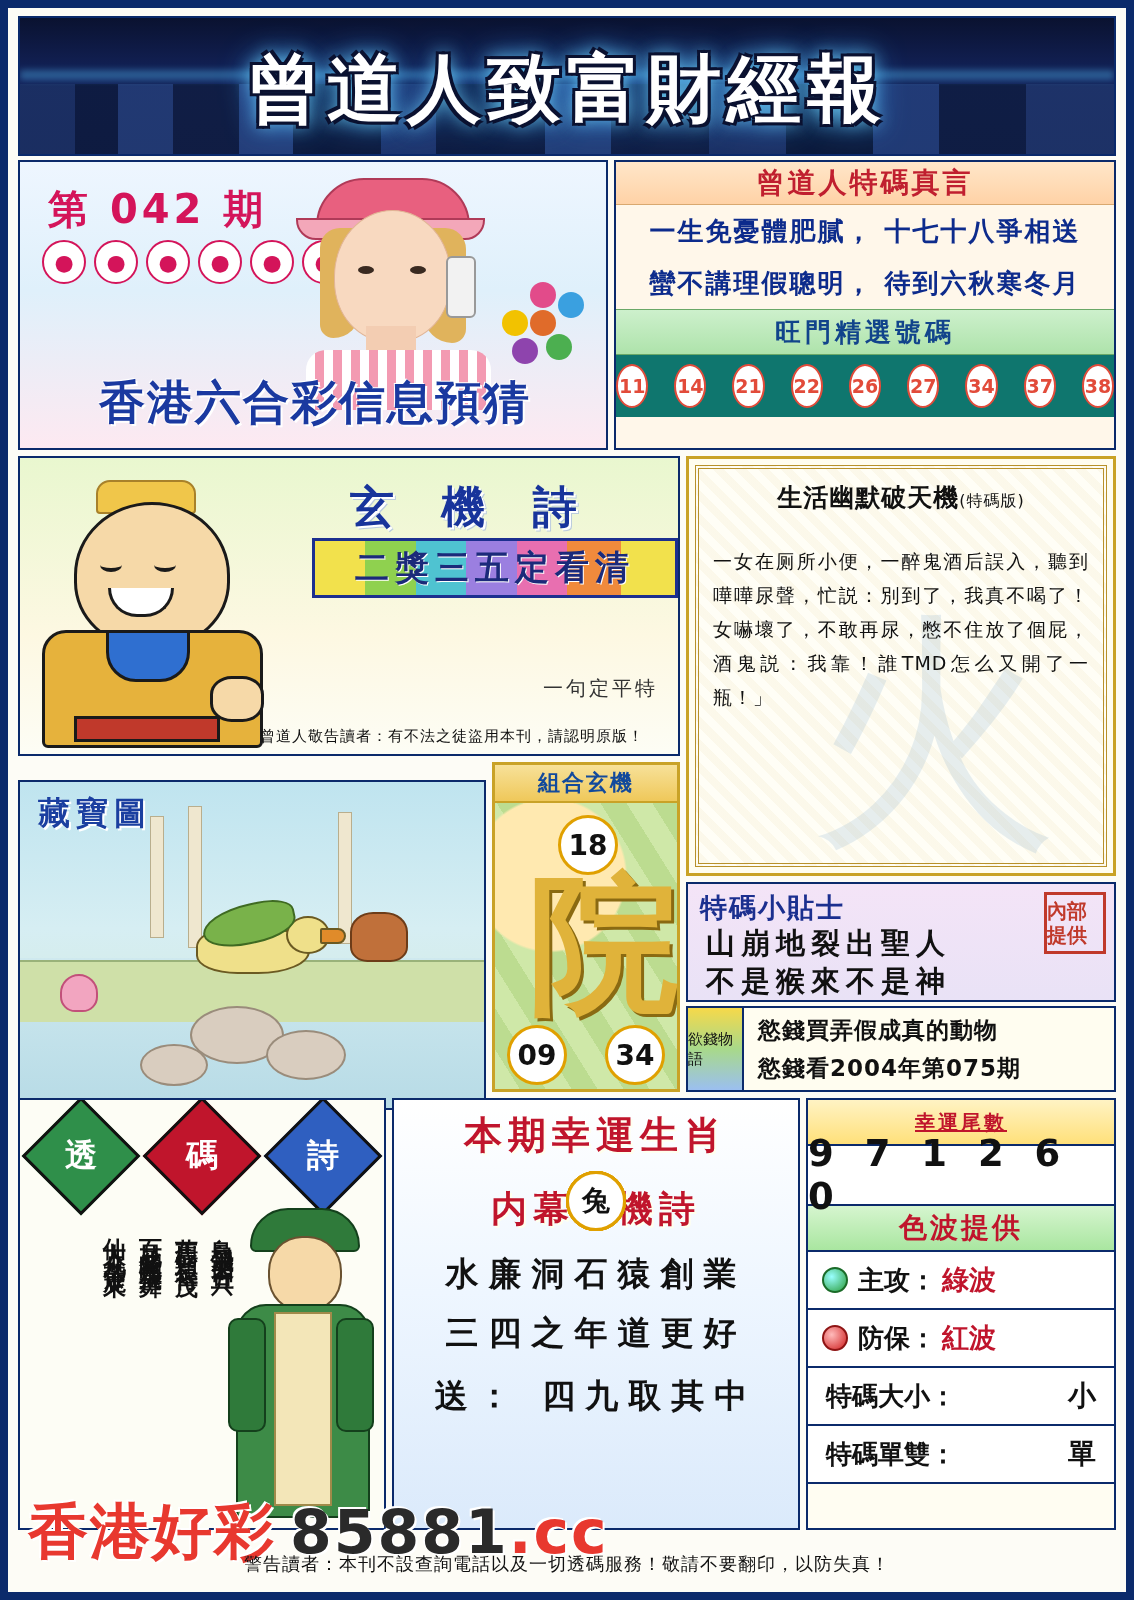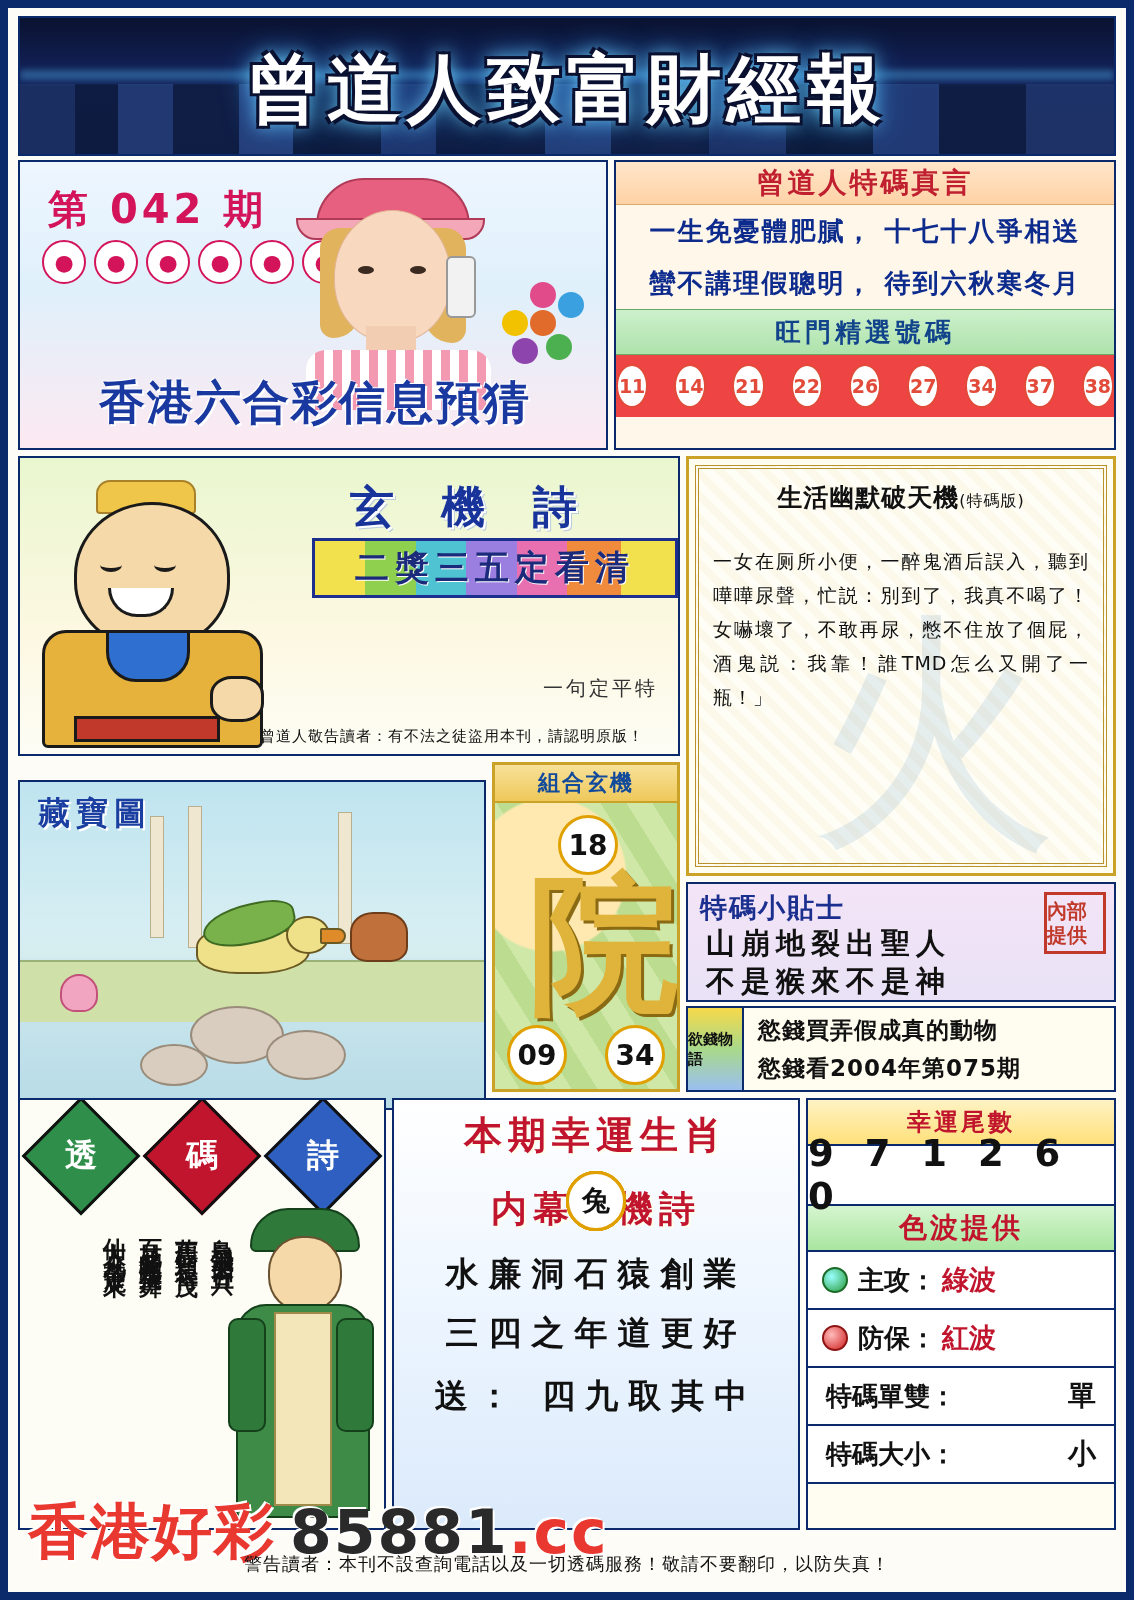--- a/index.html
+++ b/index.html
@@ -67,21 +67,21 @@
 
   .tips-box{
     position:absolute;left:606px;top:152px;width:502px;height:290px;
     border:2px solid #0b2a6b;box-sizing:border-box;background:#fff7ea;overflow:hidden;
   }
   .tips-hd{height:42px;background:linear-gradient(180deg,#ffe6c9,#ffd2a6);
     display:flex;align-items:center;justify-content:center;font-size:28px;font-weight:bold;color:#c01f2f;letter-spacing:3px;border-bottom:1px solid #d9a86f;}
   .poem-line{height:52px;display:flex;align-items:center;justify-content:center;font-size:26px;color:#0d2b8c;letter-spacing:2px;font-weight:bold;}
   .tips-hd2{height:44px;background:linear-gradient(180deg,#cdf0cc,#aee3ab);
     display:flex;align-items:center;justify-content:center;font-size:26px;font-weight:bold;color:#11448b;letter-spacing:4px;border-top:1px solid #6aa867;border-bottom:1px solid #6aa867;}
-  .num-row{height:62px;display:flex;align-items:center;justify-content:center;gap:26px;background:#ef4444;}
+  .num-row{height:62px;display:flex;align-items:center;justify-content:flex-end;gap:26px;background:#0f766e;}
   .numball{width:40px;height:40px;border-radius:50%;border:2px solid #e24b3a;background:#fff;
     display:flex;align-items:center;justify-content:center;font-size:19px;font-weight:bold;color:#e24b3a;}
 
   
   .xuanji{
     position:absolute;left:10px;top:448px;width:662px;height:300px;
     background:linear-gradient(180deg,#e9f7cf 0%,#fdf8e2 60%,#fdfdf5 100%);
     border:2px solid #0b2a6b;box-sizing:border-box;overflow:hidden;
   }
   .xj-title{position:absolute;left:330px;top:20px;font-size:44px;font-weight:bold;color:#18349b;letter-spacing:16px;
@@ -168,21 +168,21 @@
   .sptips-l1{position:absolute;left:18px;top:40px;font-size:29px;font-weight:bold;color:#111;letter-spacing:6px;}
   .sptips-l2{position:absolute;left:18px;top:78px;font-size:29px;font-weight:bold;color:#111;letter-spacing:6px;}
   .seal{position:absolute;right:8px;top:8px;width:56px;height:56px;border:3px solid #c0392b;color:#c0392b;
     display:flex;flex-wrap:wrap;align-items:center;justify-content:center;font-size:20px;font-weight:bold;line-height:24px;}
 
   .money{
     position:absolute;left:678px;top:998px;width:430px;height:86px;
     border:2px solid #0b2a6b;box-sizing:border-box;background:#fffdf0;display:flex;
   }
   .money-tag{width:54px;background:linear-gradient(180deg,#f6d94a,#a8d98a 50%,#9bbff0);display:flex;flex-direction:column;
-    align-items:center;justify-content:center;font-size:15px;font-weight:bold;color:#111;line-height:20px;border-right:2px solid #0b2a6b;}
+    align-items:center;justify-content:center;font-size:15px;font-weight:normal;color:#111;line-height:20px;border-right:2px solid #0b2a6b;}
   .money-lines{flex:1;display:flex;flex-direction:column;justify-content:center;padding-left:14px;}
   .money-lines div{font-size:23px;font-weight:bold;color:#111;line-height:38px;letter-spacing:1px;}
 
   
   .toumashi{
     position:absolute;left:10px;top:1090px;width:368px;height:432px;
     border:2px solid #0b2a6b;box-sizing:border-box;background:#fdfdf5;overflow:hidden;
   }
   .dia-row{display:flex;justify-content:space-around;margin-top:14px;}
   .dia{width:78px;height:78px;transform:rotate(45deg);border:3px solid #111;display:flex;align-items:center;justify-content:center;}
@@ -216,21 +216,21 @@
     background:
       repeating-linear-gradient(40deg,rgba(120,170,220,.22) 0 26px,rgba(255,255,255,0) 26px 52px),
       repeating-linear-gradient(-40deg,rgba(120,170,220,.22) 0 26px,rgba(255,255,255,0) 26px 52px);
     z-index:-1;}
 
   .right-col{
     position:absolute;left:798px;top:1090px;width:310px;height:432px;
     border:2px solid #0b2a6b;box-sizing:border-box;background:#fffdf2;overflow:hidden;
   }
   .rc-hd{height:44px;background:linear-gradient(180deg,#fff3c4,#ffe07a);display:flex;align-items:center;justify-content:center;
-    font-size:24px;font-weight:bold;color:#c0152c;letter-spacing:3px;border-bottom:2px solid #0b2a6b;}
+    font-size:20px;font-weight:bold;color:#c0152c;letter-spacing:3px;border-bottom:2px solid #0b2a6b;text-decoration:underline;}
   .rc-nums{height:58px;display:flex;align-items:center;justify-content:center;font-size:37px;font-weight:bold;color:#111;letter-spacing:9px;background:#fff;}
   .rc-hd2{height:44px;background:linear-gradient(180deg,#d6f5cf,#a9e6a0);display:flex;align-items:center;justify-content:center;
     font-size:28px;font-weight:bold;color:#c0152c;letter-spacing:3px;border-top:2px solid #0b2a6b;border-bottom:2px solid #0b2a6b;}
   .rc-row{height:56px;display:flex;align-items:center;padding-left:14px;border-bottom:2px solid #0b2a6b;background:#fff;}
   .rc-row .dotg{width:22px;height:22px;border-radius:50%;background:radial-gradient(circle at 35% 35%,#9ff,#2a9d3a);border:2px solid #1a6b28;margin-right:10px;}
   .rc-row .dotr{width:22px;height:22px;border-radius:50%;background:radial-gradient(circle at 35% 35%,#fbb,#d02020);border:2px solid #8e1414;margin-right:10px;}
   .rc-lab{font-size:26px;font-weight:bold;color:#111;}
   .rc-val{font-size:27px;font-weight:bold;color:#c0152c;margin-left:6px;}
   .rc-row2{height:56px;display:flex;align-items:center;justify-content:space-between;padding:0 18px;border-bottom:2px solid #0b2a6b;background:#fff;}
   .rc-row2 .k{font-size:26px;font-weight:bold;color:#111;}
@@ -439,26 +439,26 @@
       <span class="dotg"></span>
       <span class="rc-lab">主攻：</span>
       <span class="rc-val">綠波</span>
     </div>
     <div class="rc-row">
       <span class="dotr"></span>
       <span class="rc-lab">防保：</span>
       <span class="rc-val">紅波</span>
     </div>
     <div class="rc-row2">
+      <span class="k">特碼大小：</span>
+      <span class="v">小</span>
+    </div>
+    <div class="rc-row2">
       <span class="k">特碼單雙：</span>
       <span class="v">單</span>
-    </div>
-    <div class="rc-row2">
-      <span class="k">特碼大小：</span>
-      <span class="v">小</span>
     </div>
   </div>
 
   <div class="watermark">
     <span>香港好彩</span>
     <span class="wm-num" style="margin-left:14px;">85881</span>
     <span class="wm-cc">.cc</span>
   </div>
   <div class="footer">
     <div class="foot-warn">警告讀者：本刊不設查詢電話以及一切透碼服務！敬請不要翻印，以防失真！</div>

